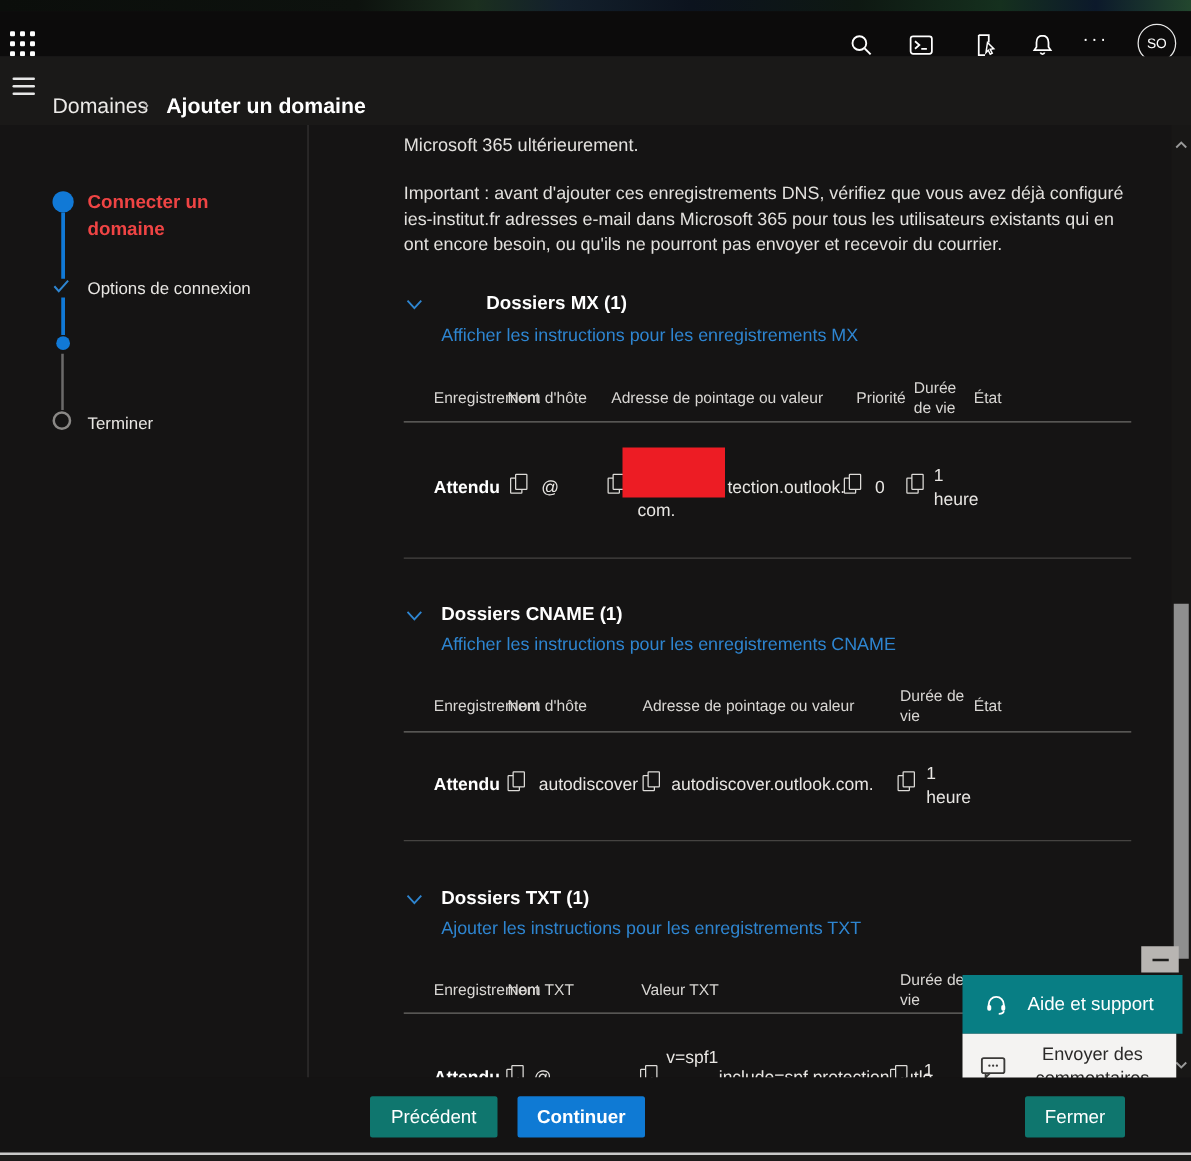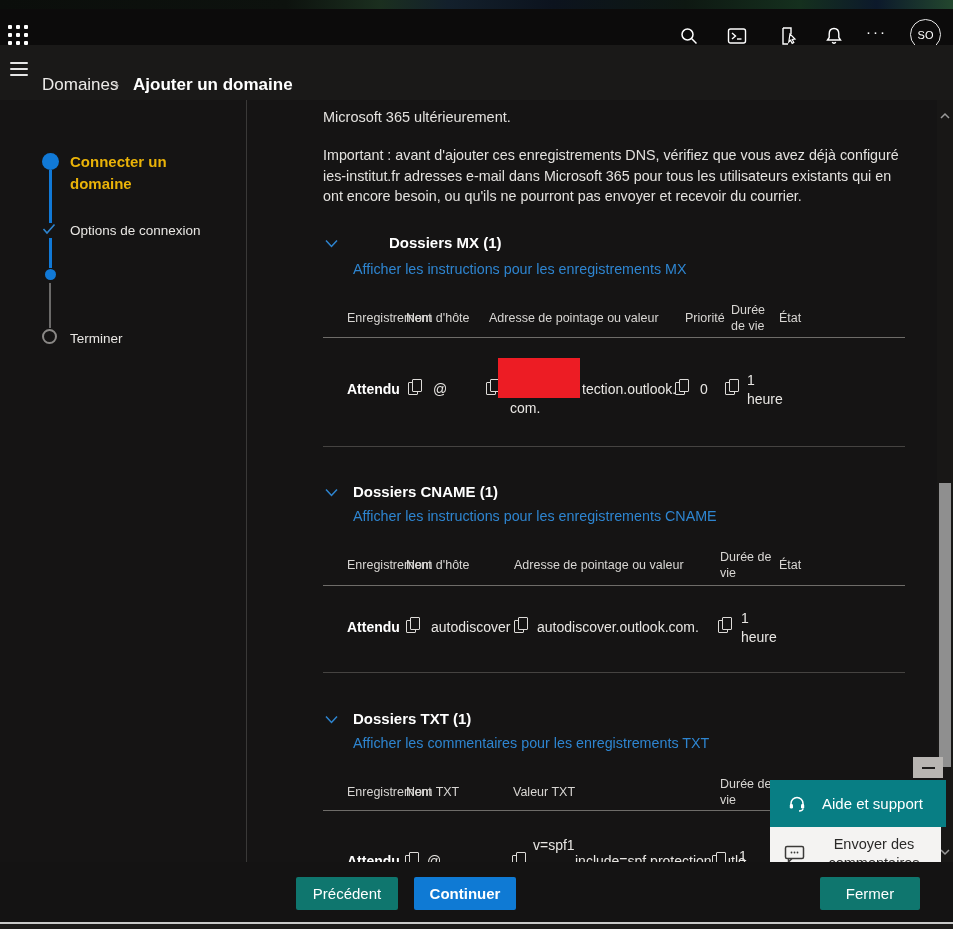--- a/index.html
+++ b/index.html
@@ -37,21 +37,21 @@
   .crumb-current { left:133px; color:#fff; font-weight:bold; }
 
   
   .sidebar { left:0; top:100px; width:247px; height:762px; background:#151414;
     border-right:1px solid #3a3938; }
   .dot-big { left:42px; top:53px; width:17px; height:17px; border-radius:50%; background:#1179d6; }
   .dot-small { left:45px; top:169px; width:11px; height:11px; border-radius:50%; background:#1179d6; }
   .ring { left:42px; top:229px; width:15px; height:15px; border-radius:50%; border:2px solid #8a8886; }
   .vline-blue { left:49px; width:3px; background:#1179d6; }
   .vline-gray { left:49px; width:2px; background:#6b6a69; }
-  .step-label { left:70px; color:#eab308; }
+  .step-label { left:70px; color:#ef4444; }
   .step-bold { font-weight:bold; font-size:15px; width:135px; line-height:1.45; }
   .step-reg { font-size:13.5px; color:#e8e6e3; }
   .step-bold-sm { font-weight:bold; font-size:13.5px; width:165px; line-height:1.55; }
   .check-icon { left:42px; top:123px; }
 
   
   .content { left:247px; top:100px; width:690px; height:762px; overflow:hidden; background:#151414; }
   .intro { left:76px; top:9px; font-size:14.5px; color:#e3e1de; }
   .para { left:76px; top:45px; width:588px; font-size:14.3px; line-height:1.45; color:#e3e1de; }
 
@@ -235,21 +235,21 @@
   <span class="copy-icon" style="left:471px; top:517px;"></span>
   <div class="abs cell ttl" style="left:494px; top:509px; width:42px;">1 heure</div>
   <div class="abs hr-soft" style="left:76px; top:572px; width:582px;"></div>
 
   <div class="abs sec-chevron" style="left:78px; top:615px;">
     <svg width="13" height="9" viewBox="0 0 13 9">
         <polyline points="1,1.5 6.5,7.5 12,1.5" fill="none" stroke="#2e85d0" stroke-width="1.5"></polyline>
       </svg>
   </div>
   <div class="abs sec-title" style="left:106px; top:610px;">Dossiers TXT (1)</div>
-  <div class="abs sec-link" style="left:106px; top:635px;">Afficher les commentaires pour les enregistrements TXT</div>
+  <div class="abs sec-link" style="left:106px; top:635px;">Ajouter les instructions pour les enregistrements TXT</div>
 
   <div class="abs th" style="left:100px; top:684px;">Enregistrement</div>
   <div class="abs th" style="left:159px; top:684px;">Nom TXT</div>
   <div class="abs th" style="left:266px; top:684px;text-align:right;">Valeur TXT</div>
   <div class="abs th" style="left:473px; top:676px; width:64px;">Durée de vie</div>
   <div class="abs hr" style="left:76px; top:710px; width:582px;"></div>
 
   <div class="abs cell" style="left:286px; top:737px;">v=spf1</div>
   <div class="abs cell bold" style="left:100px; top:753px;">Attendu</div>
   <span class="copy-icon" style="left:158px; top:752px;"></span>
@@ -297,15 +297,15 @@
         <circle cx="10.5" cy="7.5" r="0.9" fill="#3b3a39"></circle>
         <circle cx="13.5" cy="7.5" r="0.9" fill="#3b3a39"></circle>
       </svg>
   </span>
   <span class="fb-text">Envoyer des commentaires</span>
 </div>
 
 <div class="abs footer">
   <button class="btn btn-dark" style="left:296px; width:102px;">Précédent</button>
   <button class="btn btn-blue" style="left:414px; width:102px;">Continuer</button>
-  <button class="btn btn-dark" style="left:820px; width:100px;">Fermer</button>
+  <button class="btn btn-dark" style="left:820px; width:80px;">Fermer</button>
 </div>
 <div class="abs bottom-strip"></div>
 
 </body></html>

